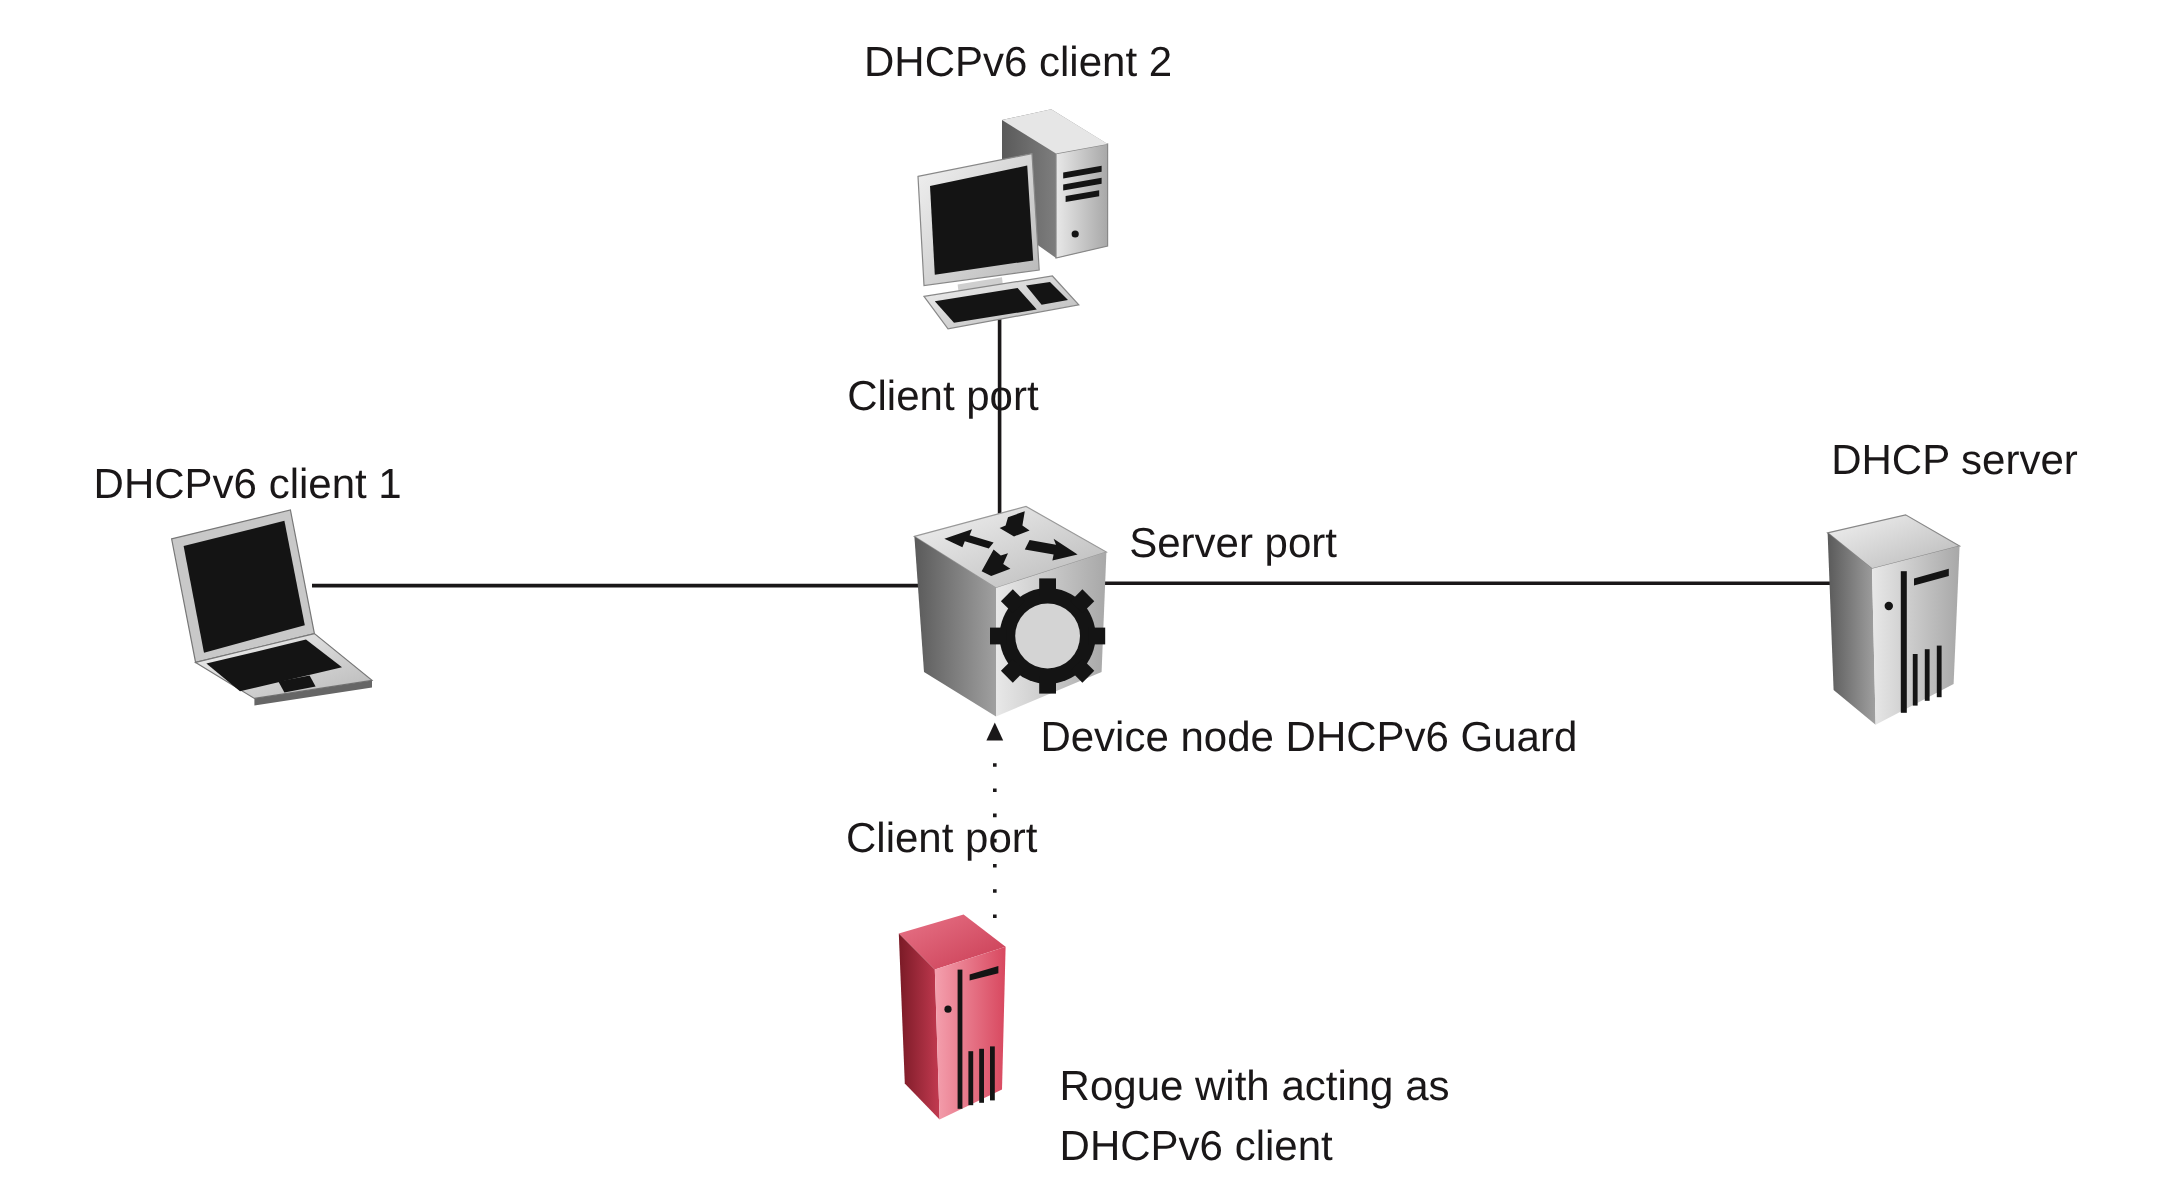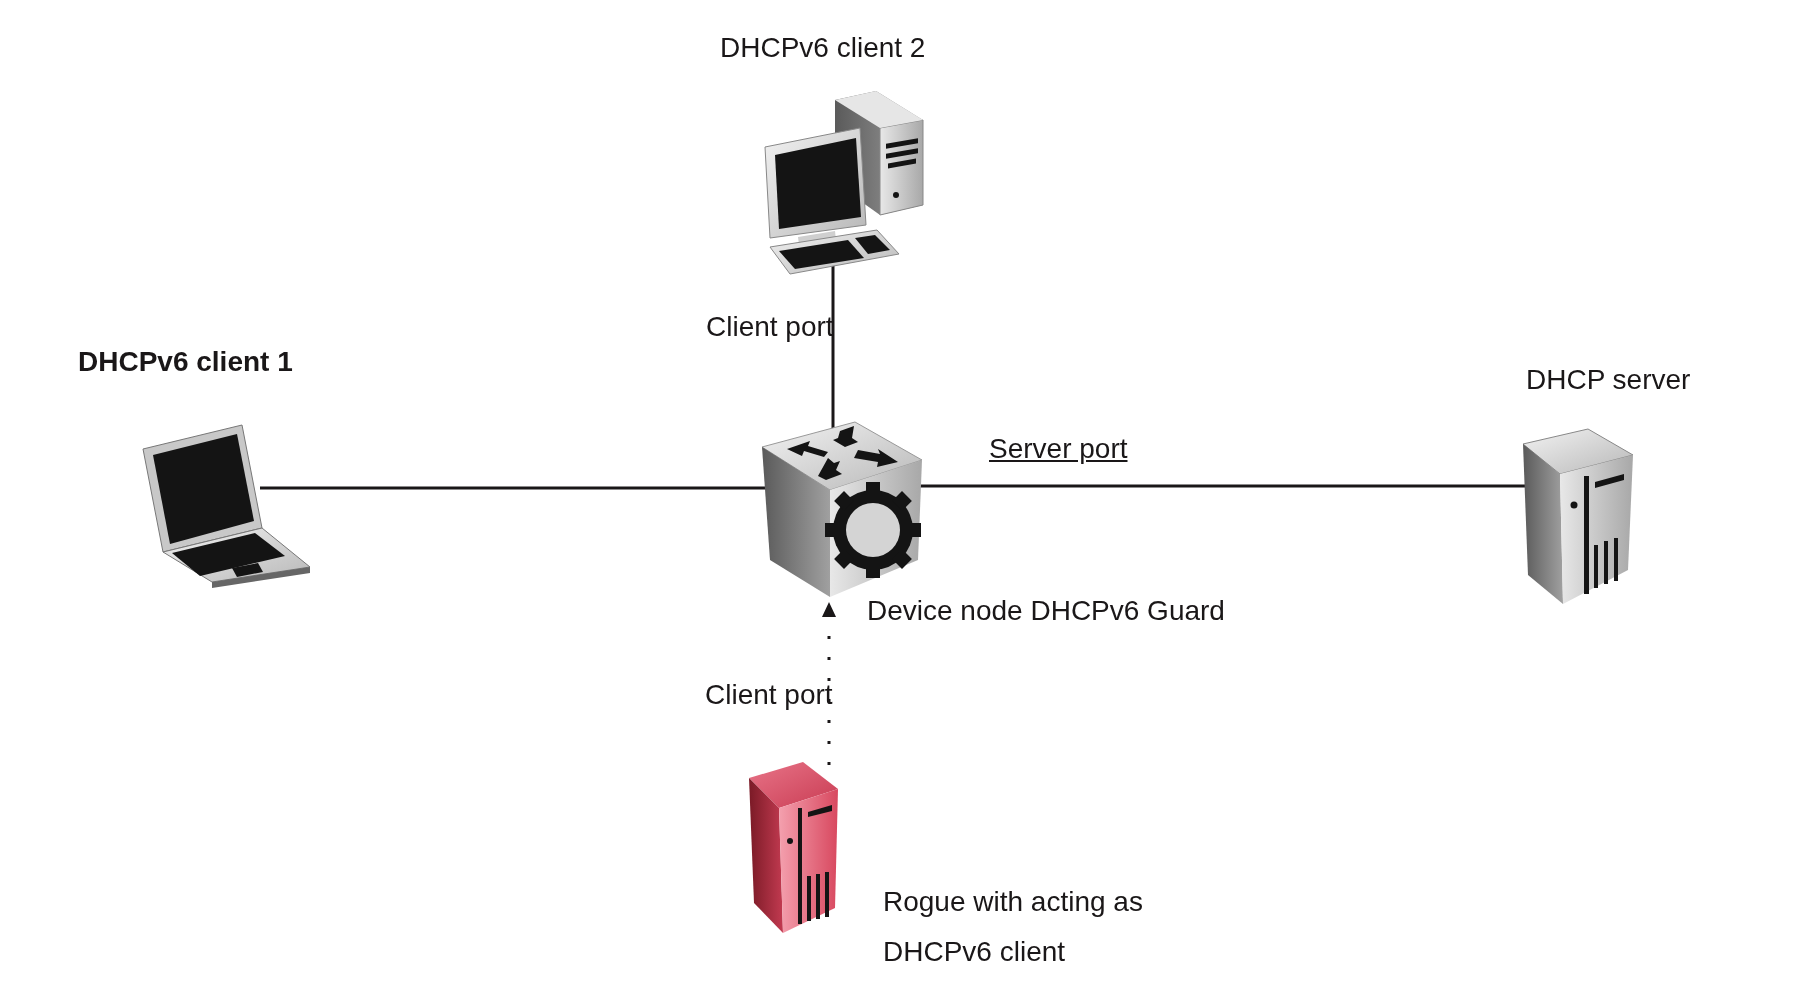--- a/index.html
+++ b/index.html
@@ -1,18 +1,18 @@
 <!DOCTYPE html>
 <html><head>
   <meta charset="utf-8">
   <style>
     html, body { margin: 0; padding: 0; background: #ffffff; }
     body { width: 1799px; height: 991px; position: relative; overflow: hidden;
            font-family: "Liberation Sans", sans-serif; color: #1a1718; }
-    .label { position: absolute; font-size: 28px; line-height: 1; white-space: nowrap; }
+    .label { position: absolute; font-size: 35px; line-height: 1; white-space: nowrap; }
     svg.canvas { position: absolute; left: 0; top: 0; }
   </style>
 </head>
 <body>
 
 <svg class="canvas" width="1799" height="991">
   <defs>
     <linearGradient id="greyTop" x1="0" y1="0" x2="1" y2="1">
       <stop offset="0" stop-color="#f2f2f2"></stop>
         <stop offset="1" stop-color="#b8b8b8"></stop>
@@ -113,20 +113,20 @@
     <rect x="798" y="808" width="4" height="116" fill="#141414"></rect>
     <polygon points="808,812 832,805 832,811 808,817" fill="#141414"></polygon>
     <circle cx="790" cy="841" r="3" fill="#141414"></circle>
     <rect x="807" y="876" width="4" height="45" fill="#141414"></rect>
     <rect x="816" y="874" width="4" height="45" fill="#141414"></rect>
     <rect x="825" y="872" width="4" height="45" fill="#141414"></rect>
   </g>
 </svg>
 
 <div class="label" style="left:720px; top:34px;">DHCPv6 client 2</div>
-<div class="label" style="left:78px; top:348px;font-weight:bold;">DHCPv6 client 1</div>
+<div class="label" style="left:78px; top:386px;">DHCPv6 client 1</div>
 <div class="label" style="left:1502px; top:366px;margin-left:24px;">DHCP server</div>
 <div class="label" style="left:706px; top:313px;">Client port</div>
-<div class="label" style="left:989px; top:435px;text-decoration:underline;">Server port</div>
+<div class="label" style="left:941px; top:435px;">Server port</div>
 <div class="label" style="left:867px; top:597px;">Device node DHCPv6 Guard</div>
 <div class="label" style="left:705px; top:681px;">Client port</div>
 <div class="label" style="left:883px; top:888px;">Rogue with acting as</div>
 <div class="label" style="left:883px; top:938px;">DHCPv6 client</div>
 
 </body></html>

